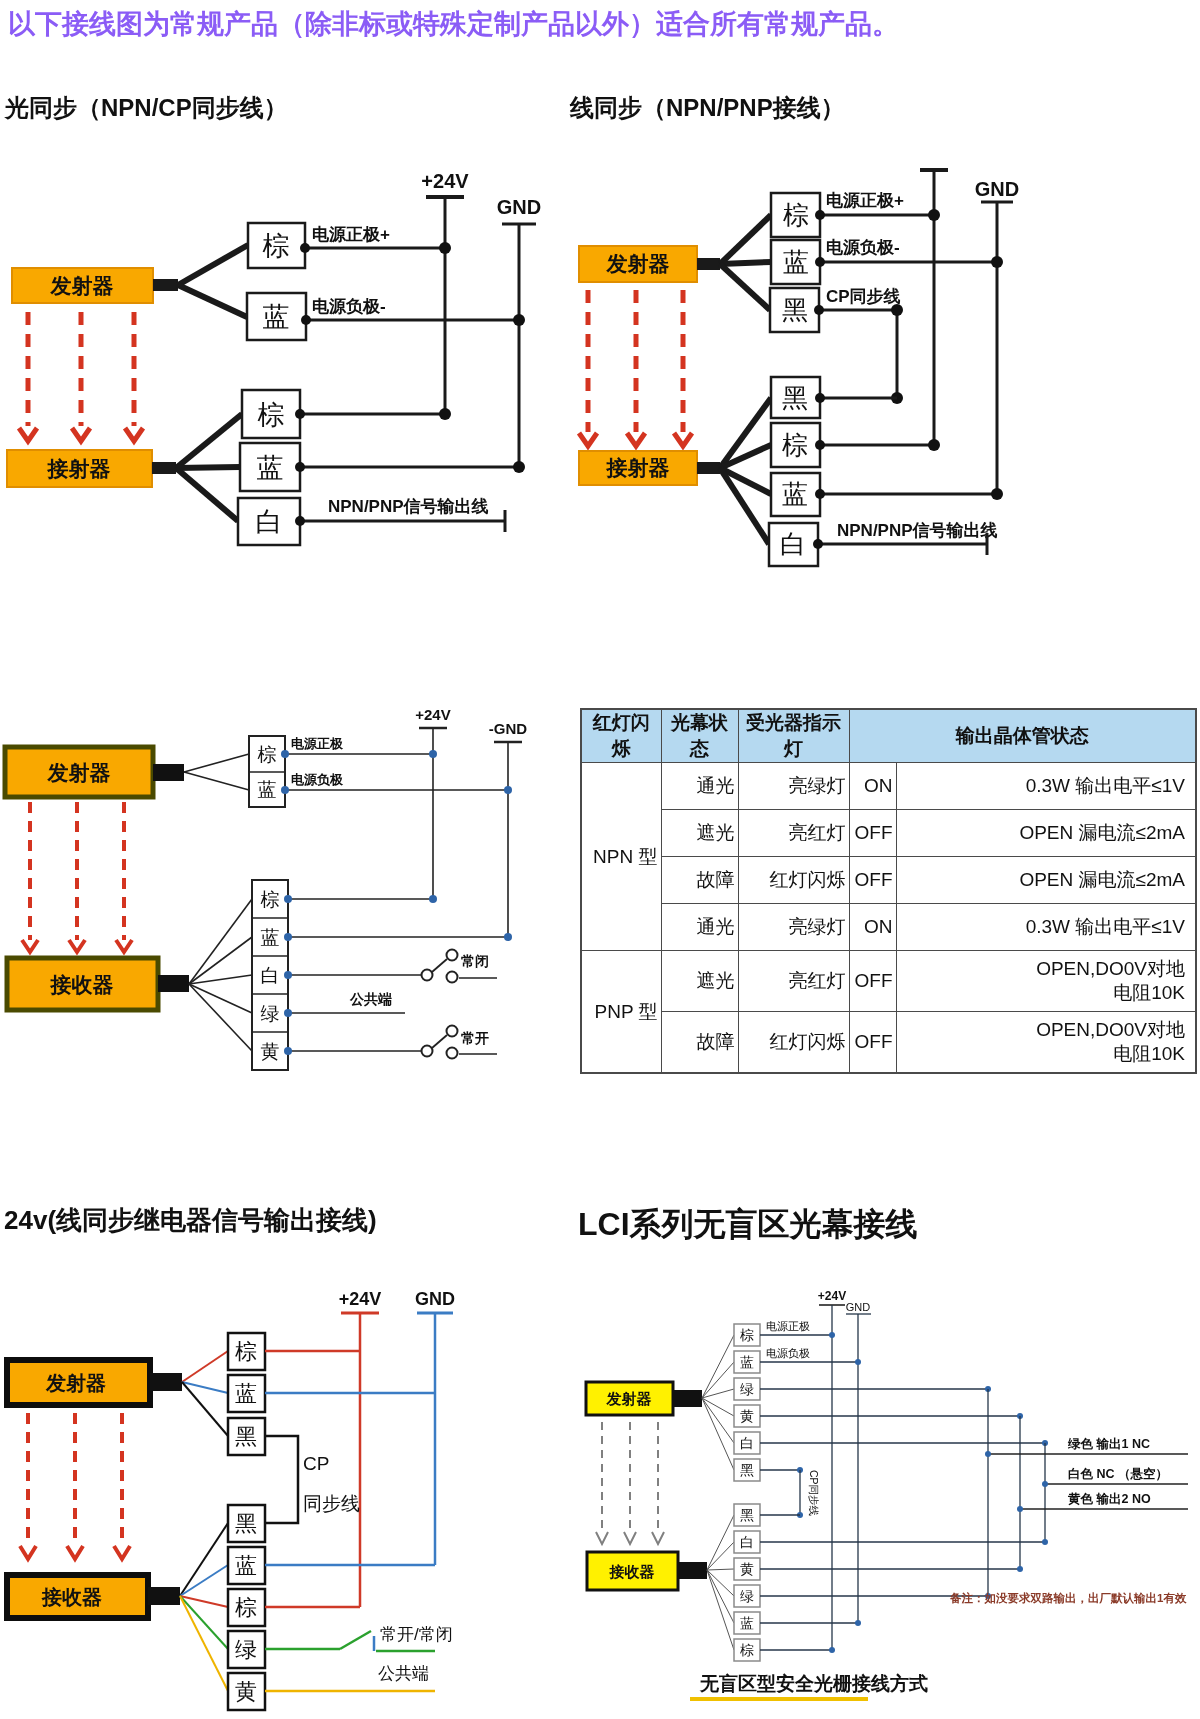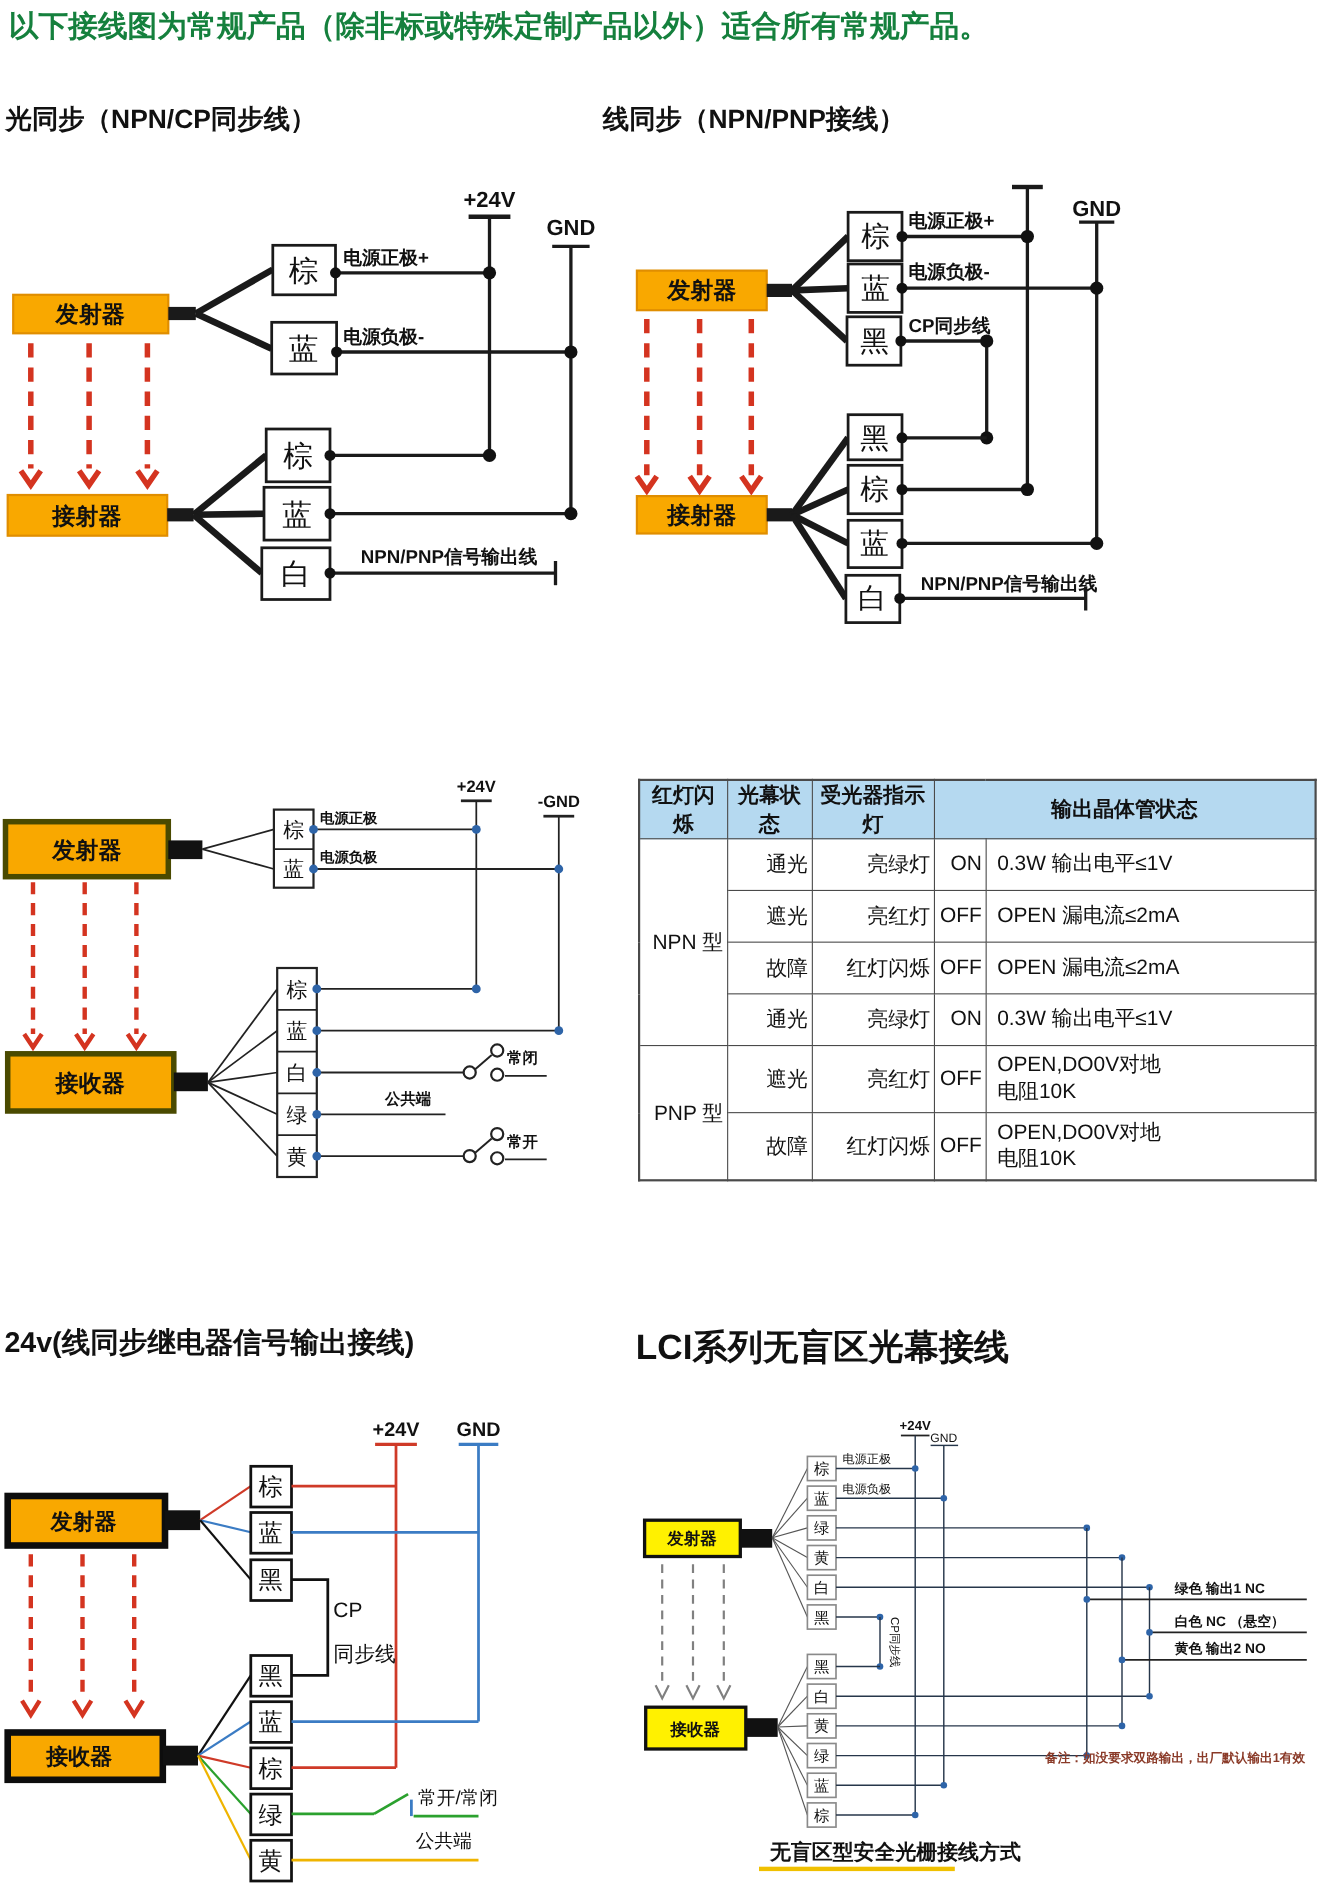--- a/index.html
+++ b/index.html
@@ -1,19 +1,19 @@
 <!DOCTYPE html>
 <html><head>
 <meta charset="utf-8">
 <style>
   html,body{margin:0;padding:0;background:#fff}
   .canvas{position:relative;width:1200px;height:1719px;background:#fff;overflow:hidden;
           font-family:"Liberation Sans",sans-serif}
   .abs{position:absolute}
-  .h-intro{left:8px;top:6px;font:bold 27px "Liberation Sans",sans-serif;color:#15803d;white-space:nowrap}
+  .h-intro{left:8px;top:6px;font:bold 27px "Liberation Sans",sans-serif;color:#8b5cf6;white-space:nowrap}
   .h-top{font:bold 24px "Liberation Sans",sans-serif;color:#111;white-space:nowrap}
   .h-mid{font:bold 26px "Liberation Sans",sans-serif;color:#111;white-space:nowrap}
   svg{position:absolute;overflow:visible}
   svg text{fill:#111}
   .w3{stroke:#1a1a1a;stroke-width:3;fill:none}
   .w4{stroke:#1a1a1a;stroke-width:4;fill:none}
   .w6{stroke:#1a1a1a;stroke-width:6;fill:none}
   .w12{stroke:#1a1a1a;stroke-width:12;fill:none}
   .box{fill:#fff;stroke:#1a1a1a;stroke-width:2.5}
   .obox{fill:#f9a800;stroke:#e08e00;stroke-width:2}
@@ -69,30 +69,30 @@
   .ghead{stroke:#808080;stroke-width:2;fill:none}
 
   
   #out-table{position:absolute;left:580px;top:708px;border-collapse:collapse;border:2px solid #4a4a4a;
              font-family:"Liberation Sans",sans-serif;font-size:19px;color:#111;table-layout:fixed}
   #out-table th,#out-table td{border:1.5px solid #4a4a4a}
   #out-table th{background:#b5d9f0;font-weight:bold;height:43px;padding:0 3px}
   #out-table td{text-align:right;padding:0 3px}
   #out-table tr.r44 td{height:42px}
   #out-table tr.r58 td{height:56px}
-  #out-table td.desc{text-align:left;padding:2px 10px;white-space:pre-line;line-height:1.25}
+  #out-table td.desc{text-align:right;padding:2px 10px;white-space:pre-line;line-height:1.25}
 </style>
 </head>
 <body>
 
 <div class="canvas">
 
   <div class="abs h-intro">以下接线图为常规产品（除非标或特殊定制产品以外）适合所有常规产品。</div>
   <div class="abs h-top" style="left:5px;top:92px">光同步（NPN/CP同步线）</div>
-  <div class="abs h-top" style="left:548px;top:92px">线同步（NPN/PNP接线）</div>
+  <div class="abs h-top" style="left:570px;top:92px">线同步（NPN/PNP接线）</div>
   <div class="abs h-mid" style="left:4px;top:1203px">24v(线同步继电器信号输出接线)</div>
   <div class="abs h-mid" style="left:578px;top:1203px;font-size:32px">LCI系列无盲区光幕接线</div>
 
   <svg style="left:0;top:140px" width="540" height="430" viewBox="0 0 540 430">
     <g>
       <text class="railt" x="445" y="48" text-anchor="middle">+24V</text>
       <line class="w4" x1="426" y1="57" x2="464" y2="57"></line>
       <line class="w3" x1="445" y1="57" x2="445" y2="274"></line>
     </g>
     <g>

